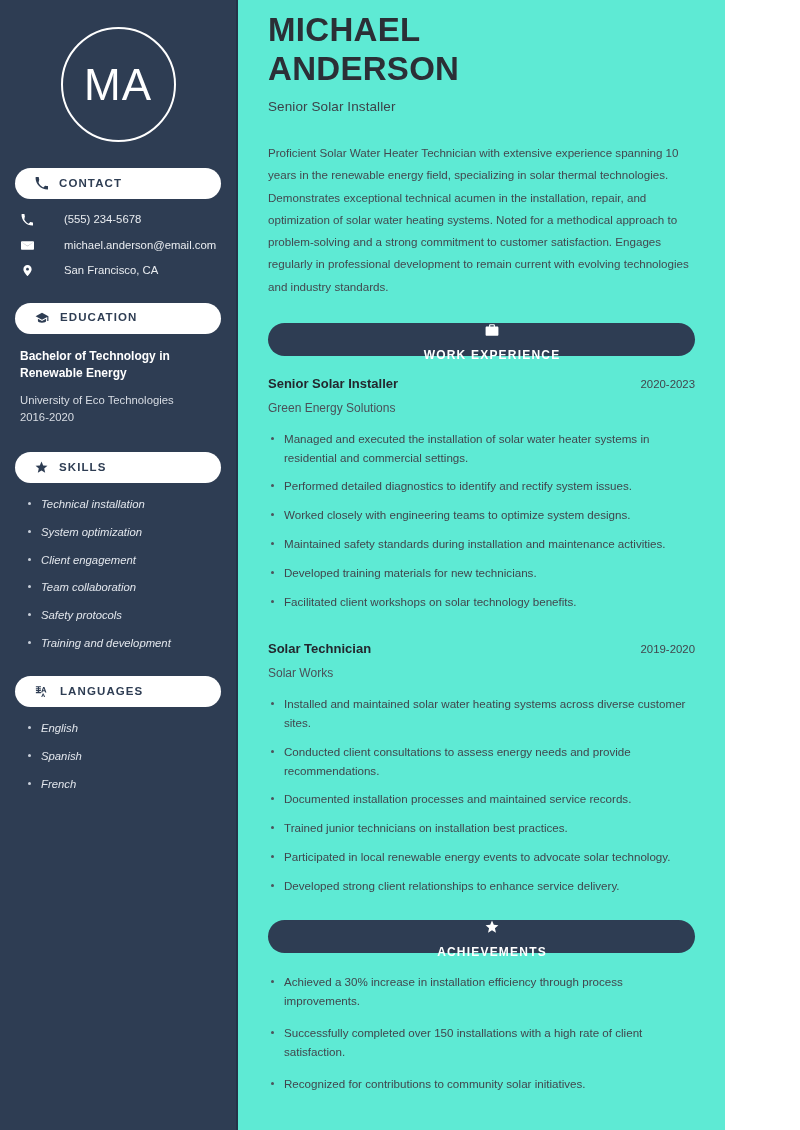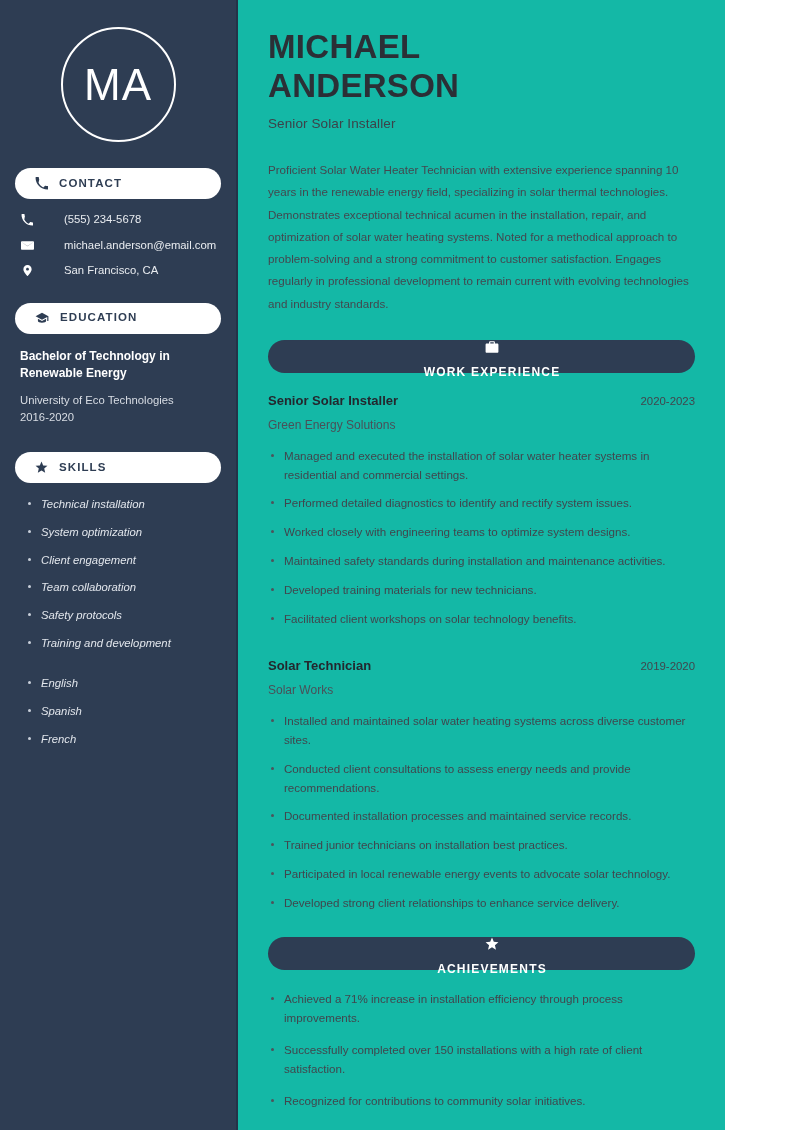--- a/index.html
+++ b/index.html
@@ -128,22 +128,22 @@
     top: 5px;
     width: 3px;
     height: 3px;
     border-radius: 50%;
     background: #c9d0da;
   }
 
   
   .main {
     flex: 1;
-    background: #14b8a6;
-    padding: 28px 30px 0 30px;
+    background: #5eead4;
+    padding: 11px 30px 0 30px;
   }
 
   .name {
     font-size: 33px;
     font-weight: bold;
     color: #2b2f36;
     line-height: 1.17;
     letter-spacing: 0.3px;
     text-transform: uppercase;
   }
@@ -307,20 +307,28 @@
 
     <ul class="side-list">
       <li>Technical installation</li>
       <li>System optimization</li>
       <li>Client engagement</li>
       <li>Team collaboration</li>
       <li>Safety protocols</li>
       <li>Training and development</li>
     </ul>
 
+    <div class="pill">
+      <span class="icon">
+        <svg width="14" height="14" viewBox="0 0 24 24" fill="#2e3d53">
+            <path d="M1.5 2h8.7v1.9H6.9v1.6h3.1v1.8H6.9v1.4c1.3-.1 2.4-.4 3.3-1V9.8c-1 .6-2.1.9-3.3 1v1.4h3.3V14H1.5v-1.8h3.4v-1.4c-1.2-.1-2.3-.4-3.3-1V7.7c.9.6 2 .9 3.3 1V7.3H1.5V5.5h3.4V3.9H1.5V2zM16.6 10.6h-3.2l-.8 2.4h-2.1l3.4-9.6h2.3l3.4 9.6h-2.2l-.8-2.4zm-.5-1.7l-1.1-3.4-1.1 3.4h2.2zM14 16.3l1.7 4.1h1.6l-2.5-5.7h-1.6l-2.5 5.7h1.6l.4-1h2.1l-.4-1.3h-1.2l.8-1.8z"></path>
+          </svg>
+      </span>
+      <span class="pill-label">LANGUAGES</span>
+    </div>
 
     <ul class="side-list">
       <li>English</li>
       <li>Spanish</li>
       <li>French</li>
     </ul>
 
   </aside>
 
   <main class="main">
@@ -380,19 +388,19 @@
     <div class="pill-dark">
       <span class="icon">
         <svg width="14" height="14" viewBox="0 0 24 24">
             <path d="M12 .8l3.1 7.3 7.9.7-6 5.2 1.8 7.7L12 17.6 5.2 21.7 7 14 1 8.8l7.9-.7z"></path>
           </svg>
       </span>
       <span class="pill-label">ACHIEVEMENTS</span>
     </div>
 
     <ul class="bullets wide">
-      <li>Achieved a 71% increase in installation efficiency through process improvements.</li>
+      <li>Achieved a 30% increase in installation efficiency through process improvements.</li>
       <li>Successfully completed over 150 installations with a high rate of client satisfaction.</li>
       <li>Recognized for contributions to community solar initiatives.</li>
     </ul>
 
   </main>
 </div>
 
 </body></html>

